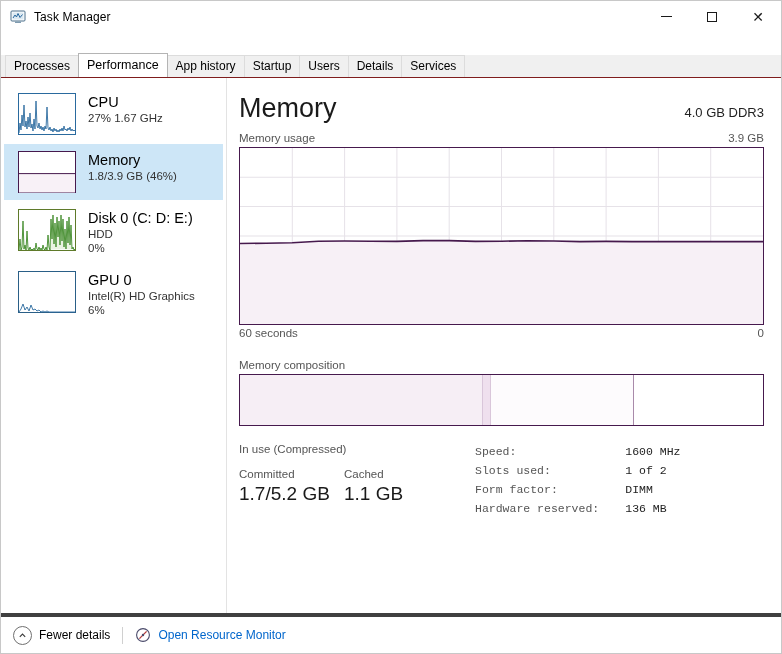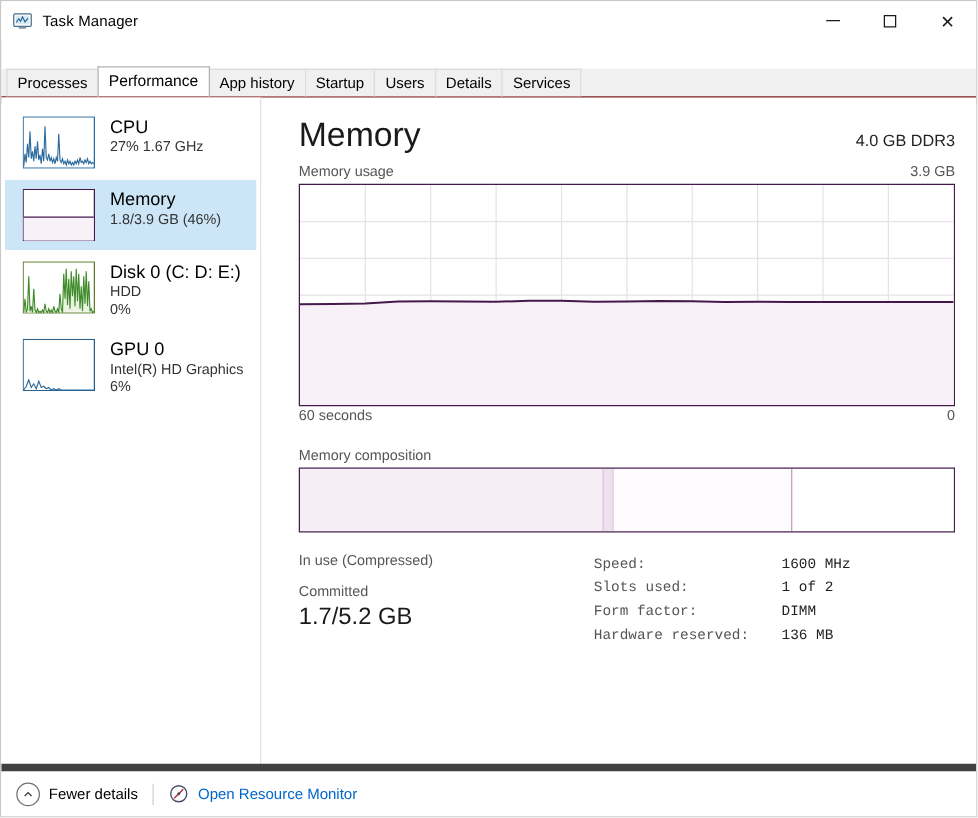--- a/index.html
+++ b/index.html
@@ -48,21 +48,21 @@
   }
   .menu-item {
     font-size: 12px; color: #000; padding: 2px 9px 2px 2px; margin-right: 10px;
     white-space: nowrap;
   }
 
   
   .tabstrip {
     position: absolute; top: 54px; left: 0; right: 0; height: 22px;
     background: #f0f0f0;
-    border-bottom: 6px solid #7f1d1d;
+    border-bottom: 1px solid #7f1d1d;
     display: flex; align-items: flex-end; padding-left: 4px;
   }
   .tab {
     font-size: 12px; color: #000;
     padding: 3px 8px 4px 8px;
     background: #f0f0f0;
     border: 1px solid #dcdcdc;
     border-bottom: none;
     margin-right: -1px;
     line-height: 14px;
@@ -80,21 +80,21 @@
   }
 
   
   .content {
     position: absolute; top: 77px; left: 0; right: 0; bottom: 36px;
     background: #ffffff;
   }
 
   
   .sidebar {
-    position: absolute; top: 0; left: 0; width: 208px; bottom: 0;
+    position: absolute; top: 0; left: 0; width: 226px; bottom: 0;
     background: #ffffff;
     border-right: 1px solid #e3e3e3;
     padding-top: 8px;
     box-sizing: border-box;
   }
   .side-item {
     display: flex; align-items: flex-start;
     padding: 7px 6px 7px 14px;
     margin: 0 3px 2px 3px;
     border-radius: 0;
@@ -169,21 +169,21 @@
 
   .spec-table { border-collapse: collapse; }
   .spec-table td { font-size: 11.5px; color: #444; padding: 0 0 3px 0; line-height: 16px; white-space: nowrap; }
   .spec-table td.k { padding-right: 26px; color: #555; }
   .spec-table td.v { color: #222; }
 
   
   .footer {
     position: absolute; left: 0; right: 0; bottom: 0; height: 36px;
     background: #ffffff;
-    border-top: 6px solid #404040;
+    border-top: 4px solid #404040;
     display: flex; align-items: center; padding-left: 12px;
   }
   .fewer { display: flex; align-items: center; }
   .chev-circle {
     width: 17px; height: 17px; border-radius: 50%;
     border: 1px solid #707070; margin-right: 7px;
     display: flex; align-items: center; justify-content: center;
     flex: none;
   }
   .fewer-lbl { font-size: 12px; color: #000; }
@@ -351,20 +351,24 @@
           <div class="stat-row">
             <div class="stat-cell" style="width:150px">
               <div class="stat-lbl">In use (Compressed)</div>
             </div>
           </div>
 
           <div class="stat-row">
             <div class="stat-cell" style="width:105px">
               <div class="stat-lbl">Committed</div>
               <div class="stat-val">1.7/5.2 GB</div>
+            </div>
+            <div class="stat-cell">
+              <div class="stat-lbl">Cached</div>
+              <div class="stat-val">1.1 GB</div>
             </div>
           </div>
 
         </div>
 
         <div class="stats-right">
           <table class="spec-table">
             <tbody>
                 <tr>
               <td class="k">Speed:</td>

